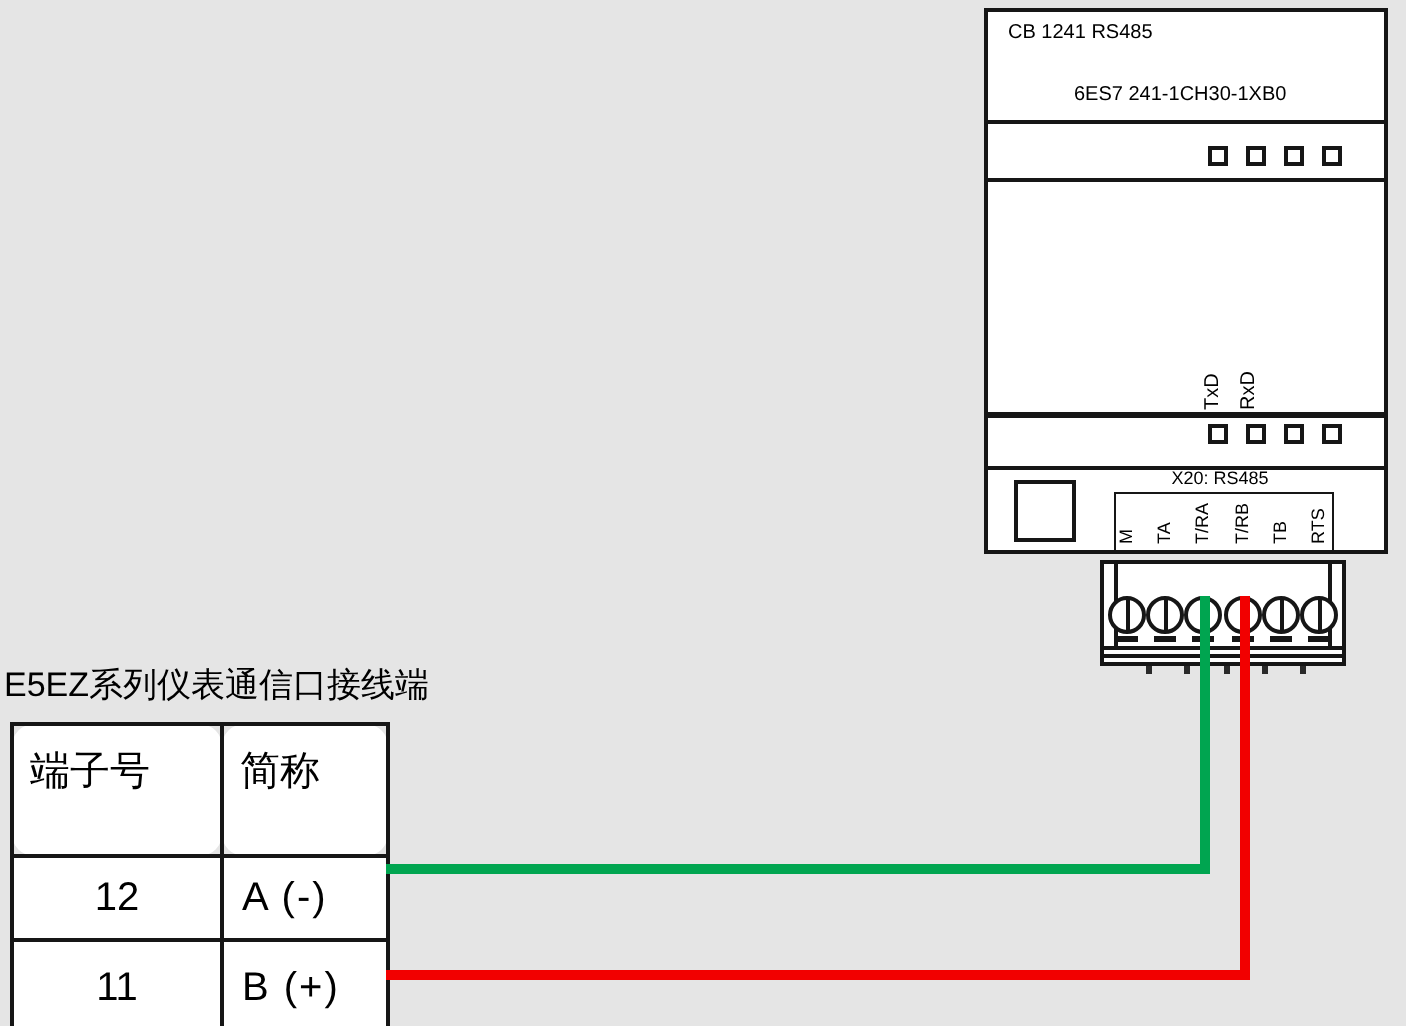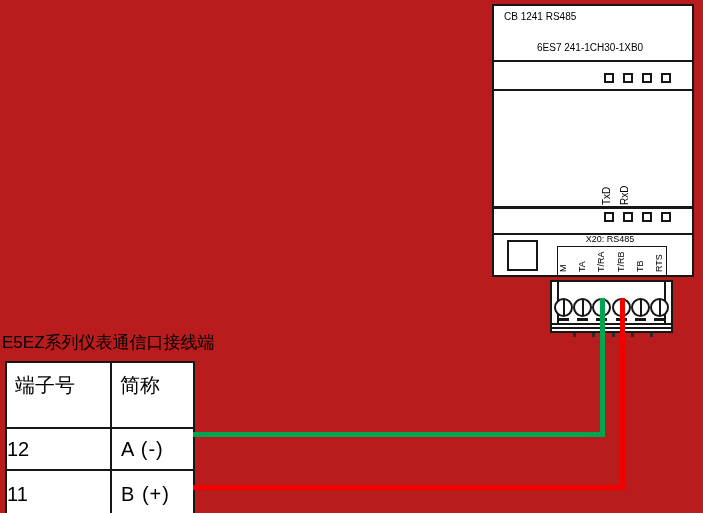--- a/index.html
+++ b/index.html
@@ -1,17 +1,17 @@
 <!DOCTYPE html>
 <html><head>
 <meta charset="utf-8">
 <style>
   html,body { margin:0; padding:0; background:#ffffff; }
   .canvas {
-    position:relative; width:703px; height:513px; background:#b91c1c;
+    position:relative; width:703px; height:513px; background:#e5e5e5;
     font-family:"Liberation Sans", sans-serif; color:#000; overflow:hidden;
   }
 
   
   .device {
     position:absolute; left:492px; top:4px; width:202px; height:273px;
     border:2px solid #161616; box-sizing:border-box; background:#fff;
   }
   .hline { position:absolute; left:0; right:0; height:2px; background:#161616; }
   .dev-text { position:absolute; font-size:10px; line-height:11px; white-space:nowrap; }
@@ -56,24 +56,24 @@
   
   .caption { position:absolute; left:2px; top:333px; font-size:17px; line-height:19px; white-space:nowrap; }
   .tbl {
     position:absolute; left:5px; top:361px; width:190px;
     border-collapse:collapse; table-layout:fixed;
   }
   .tbl th, .tbl td {
     border:2px solid #161616; font-weight:normal; font-size:20px;
     padding:0; background:#fff;
   }
-  .tbl th { height:55px; text-align:left; vertical-align:top; padding:9px 0 0 8px; }
+  .tbl th { height:55px; text-align:left; vertical-align:top; padding:9px 0 0 8px;border-radius:11px; }
   .tbl .r1 td { height:40px; }
   .tbl .r2 td { height:47px; }
-  .tbl td.num { text-align:left; vertical-align:middle; }
+  .tbl td.num { text-align:center; vertical-align:middle; }
   .tbl td.abbr { text-align:left; vertical-align:middle; padding-left:9px; letter-spacing:1px; }
 </style>
 </head>
 <body>
 
 <div class="canvas">
 
   <div class="device">
     <div class="dev-text" style="left:10px; top:5px;">CB 1241 RS485</div>
     <div class="dev-text" style="left:10px; top:36px;padding-left:33px;">6ES7 241-1CH30-1XB0</div>

